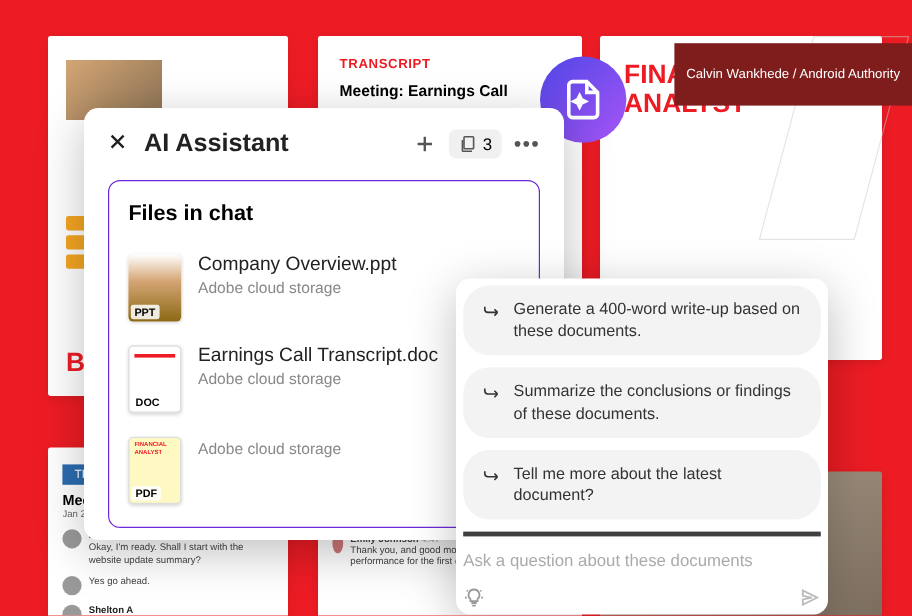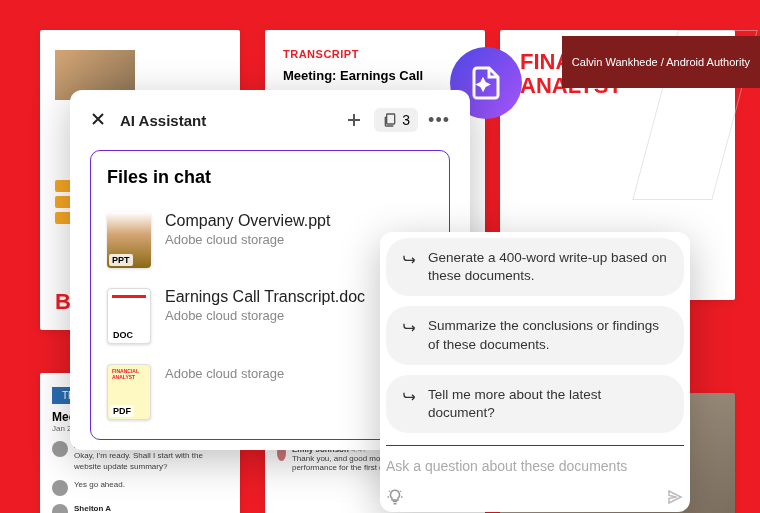--- a/index.html
+++ b/index.html
@@ -39,21 +39,21 @@
 
 
 .badge { position: absolute; top: 47px; left: 450px; width: 72px; height: 72px; border-radius: 50%; background: linear-gradient(135deg,#4f46e5,#a855f7); display:flex; align-items:center; justify-content:center; z-index: 20; }
 .badge svg { width: 36px; height: 36px; }
 
 
 .panel { position: absolute; top: 90px; left: 70px; width: 400px; height: 360px; background: #fff; border-radius: 12px; box-shadow: 0 10px 40px rgba(0,0,0,0.25); z-index: 30; padding: 18px 20px; }
 .panel-head { display: flex; align-items: center; justify-content: space-between; }
 .panel-left { display: flex; align-items: center; gap: 14px; }
 .close-x { font-size: 20px; color: #222; cursor: pointer; background:none; border:none; }
-.panel-title { font-size: 15px; font-weight: 600; color: #222; }
+.panel-title { font-size: 21px; font-weight: 600; color: #222; }
 .panel-actions { display: flex; align-items: center; gap: 10px; }
 .act-btn { background:none; border:none; cursor:pointer; color:#555; display:flex; align-items:center; }
 .doc-count { display:flex; align-items:center; gap:4px; background:#f0f0f0; padding:4px 8px; border-radius:6px; font-size:14px; }
 .dots { font-size:18px; letter-spacing:1px; }
 
 .files-card { margin-top: 18px; border: 1px solid #6d28d9; border-radius: 10px; padding: 16px; height: 290px; overflow: hidden; }
 .files-title { font-size: 18px; font-weight: 700; margin-bottom: 14px; }
 .file-item { display: flex; gap: 14px; align-items: flex-start; padding: 10px 0; cursor: pointer; }
 .file-thumb { width: 44px; height: 56px; border-radius: 4px; position: relative; background: #eee; flex-shrink: 0; box-shadow: 0 1px 3px rgba(0,0,0,0.15); padding-left: 28px; }
 .file-thumb .tag { position: absolute; bottom: 2px; left: 2px; font-size: 9px; font-weight: 700; background: rgba(255,255,255,0.85); padding: 1px 3px; border-radius: 2px; }
@@ -63,21 +63,21 @@
 .file-thumb.pdf { background: #fef9c3; border:1px solid #ddd; }
 .file-thumb.pdf .mini { position:absolute; top:4px; left:4px; font-size:5px; color:#ed1c24; font-weight:700; line-height:1.1; }
 .file-name { font-size: 16px; font-weight: 500; color: #222; }
 .file-src { font-size: 13px; color: #888; margin-top: 2px; }
 
 
 .sugg-panel { position: absolute; top: 232px; left: 380px; width: 310px; height: 280px; background: #fff; border-radius: 12px; box-shadow: 0 10px 40px rgba(0,0,0,0.25); z-index: 40; padding: 6px; display:flex; flex-direction:column; }
 .sugg-chip { display: flex; gap: 10px; align-items: flex-start; background: #f3f3f3; border-radius: 22px; padding: 11px 16px; margin-bottom: 10px; cursor: pointer; }
 .sugg-chip .arr { flex-shrink: 0; margin-top: 2px; }
 .sugg-chip .txt { font-size: 13.5px; color: #333; line-height: 1.35; }
-.input-area { margin-top: auto; border-top: 1px solid #404040; padding-top: 12px; }
+.input-area { margin-top: auto; border-top: 4px solid #404040; padding-top: 12px; }
 .input-row { display: flex; align-items: center; gap: 10px; }
 .placeholder { color: #aaa; font-size: 14px; flex: 1; }
 .input-icons { display:flex; justify-content:space-between; margin-top:14px; }
 .bulb, .send { color:#999; }
 </style>
 </head>
 <body>
 
 <div class="credit">Calvin Wankhede / Android Authority</div>
 

